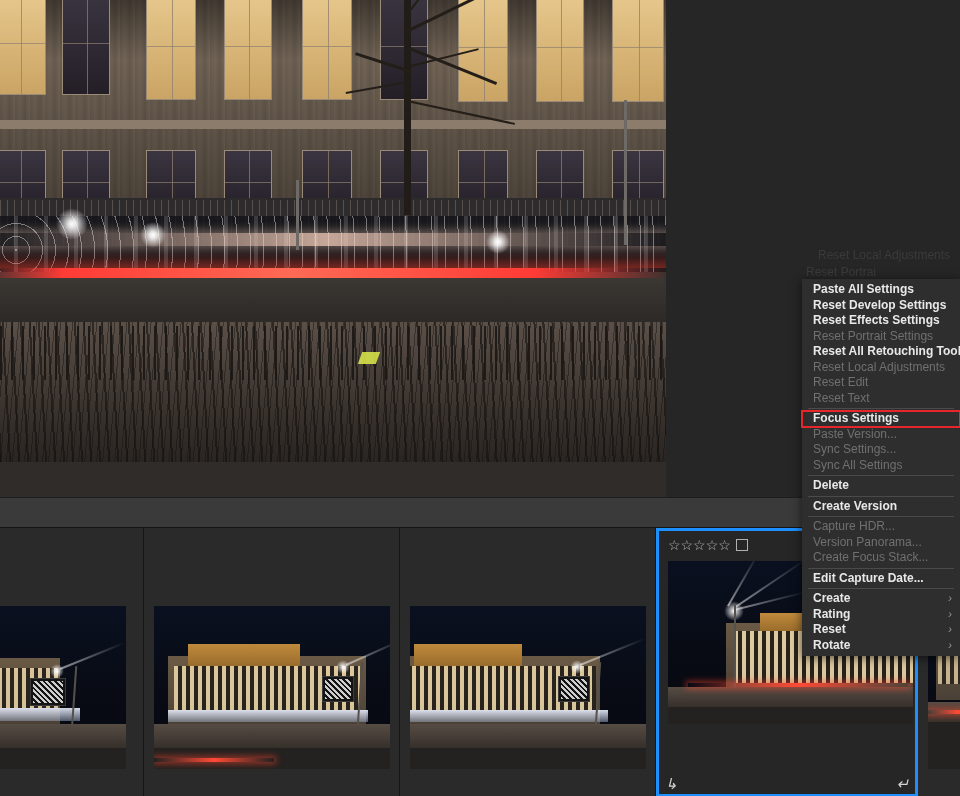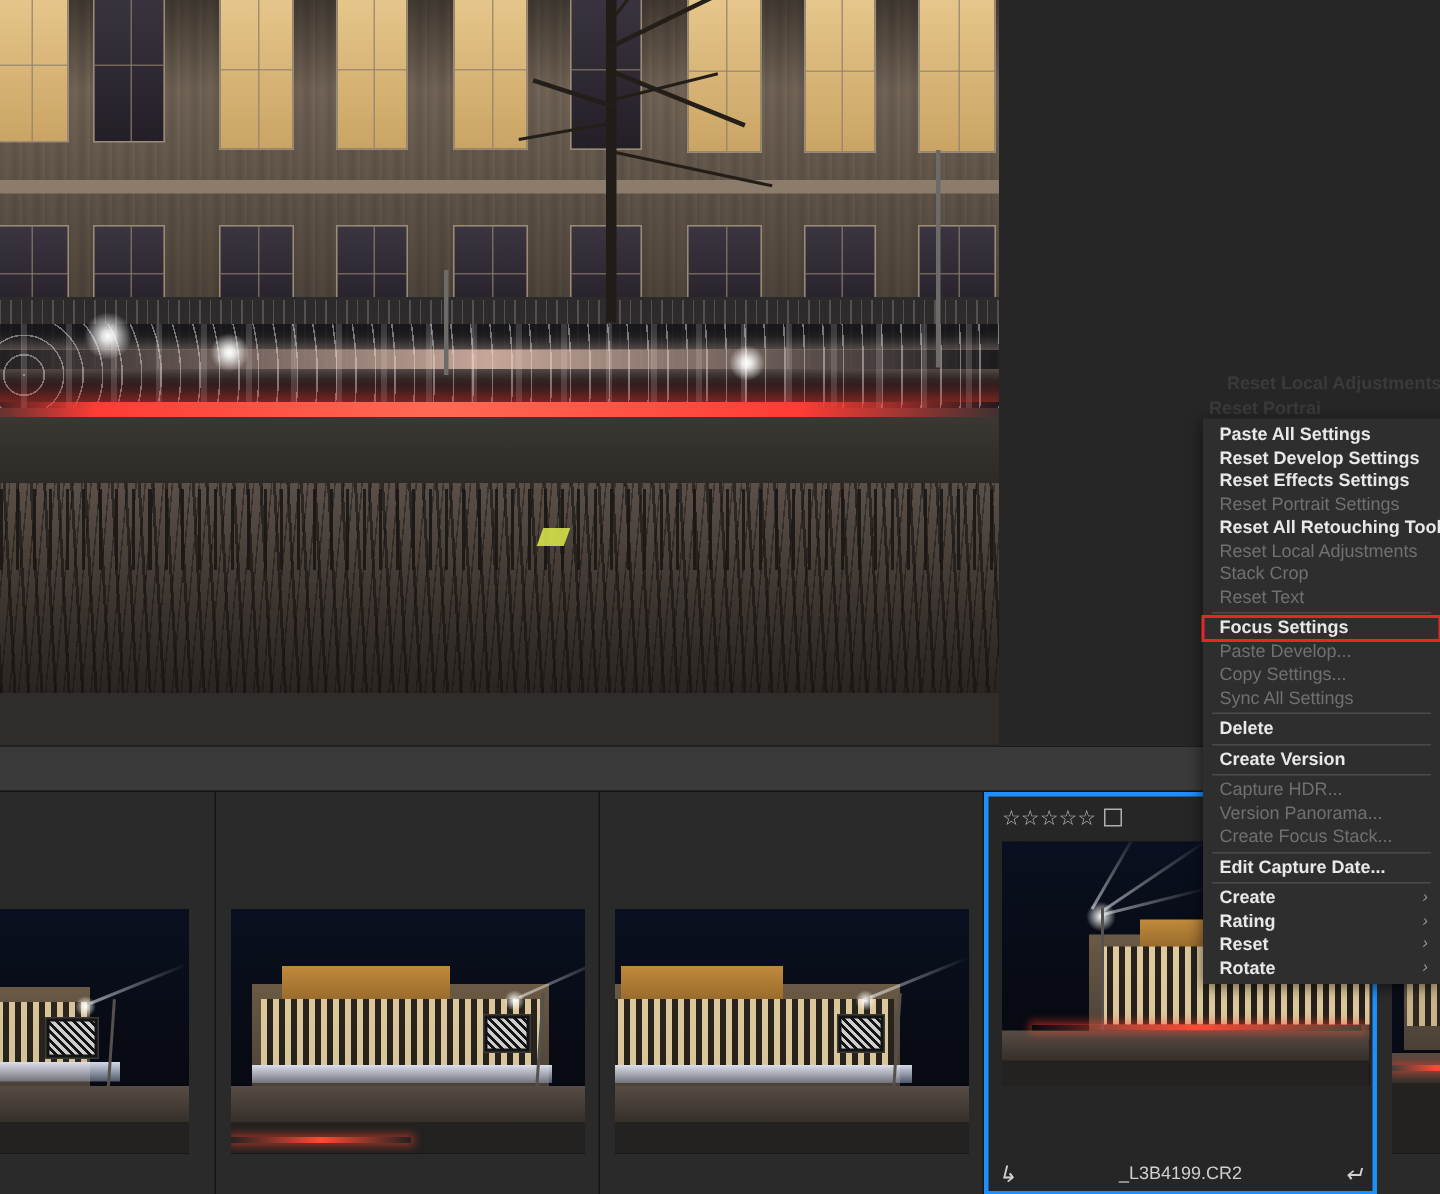--- a/index.html
+++ b/index.html
@@ -89,21 +89,21 @@
   #ctx-menu{position:absolute;left:802px;top:279px;width:158px;background:#2e2e2e;
             box-shadow:0 2px 10px rgba(0,0,0,.6);padding:3px 0;box-sizing:border-box;}
   .mi{position:relative;height:15.5px;line-height:15.5px;padding:0 10px 0 11px;
       font-size:12px;color:#e8e8e8;white-space:nowrap;font-weight:bold;}
   .mi.dis{color:#707070;font-weight:normal;}
   .mi .chev{position:absolute;right:8px;top:0;color:#9a9a9a;font-size:11px;font-weight:normal;}
   .sep{height:1px;background:#4a4a4a;margin:2px 6px 2px 6px;}
   .mi.hl{outline:2px solid #e8262a;outline-offset:-1px;z-index:5;}
 
   
-  .ghost{position:absolute;font-size:12px;color:rgba(150,150,150,.18);font-weight:bold;white-space:nowrap;}
+  .ghost{position:absolute;font-size:12px;color:rgba(150,150,150,.18);font-weight:normal;white-space:nowrap;}
 </style>
 </head>
 <body>
 
 <div id="viewer">
   <div id="main-photo">
     <div class="sky"></div>
 
     <div class="facade"></div>
 
@@ -280,21 +280,20 @@
       <div class="tlamp" style="left:56px;top:40px;width:20px;height:20px;"></div>
       <div class="tbeam" style="left:66px;top:46px;width:86px;transform:rotate(-34deg);"></div>
       <div class="tbeam" style="left:66px;top:48px;width:74px;transform:rotate(-14deg);"></div>
       <div class="tbeam" style="left:60px;top:44px;width:60px;transform:rotate(-60deg);"></div>
       <div class="tpole" style="left:66px;top:44px;height:96px;"></div>
       <div class="thedge" style="left:0;top:126px;width:245px;height:22px;"></div>
       <div class="ttrail" style="left:20px;top:122px;width:220px;"></div>
       <div class="troad" style="left:0;top:146px;width:245px;height:17px;"></div>
     </div>
     <i class="rot" style="left:6px;">↳</i>
-    <div class="fname">_L3B4199.CR2</div>
     <i class="rot" style="right:6px;">↵</i>
   </div>
 
   <div class="cell" style="left:918px;width:256px;">
     <div class="thumb" style="left:10px;top:78px;width:236px;height:163px;">
       <div class="tscene"></div>
       <div class="tbuild" style="left:8px;top:34px;width:70px;height:60px;"></div>
       <div class="twins" style="left:10px;top:38px;width:66px;height:40px;opacity:.75;"></div>
       <div class="thedge" style="left:0;top:96px;width:236px;height:22px;"></div>
       <div class="ttrail" style="left:0;top:104px;width:60px;"></div>
@@ -306,26 +305,26 @@
 <div class="ghost" style="left:818px;top:248px;">Reset Local Adjustments</div>
 <div class="ghost" style="left:806px;top:265px;">Reset Portrai</div>
 
 <div id="ctx-menu">
     <div class="mi"><span>Paste All Settings</span></div>
     <div class="mi"><span>Reset Develop Settings</span></div>
     <div class="mi"><span>Reset Effects Settings</span></div>
     <div class="mi dis"><span>Reset Portrait Settings</span></div>
     <div class="mi"><span>Reset All Retouching Tools</span></div>
     <div class="mi dis"><span>Reset Local Adjustments</span></div>
-    <div class="mi dis"><span>Stack Crop</span></div>
+    <div class="mi dis"><span>Reset Edit</span></div>
     <div class="mi dis"><span>Reset Text</span></div>
     <div class="sep"></div>
     <div class="mi hl"><span>Focus Settings</span></div>
-    <div class="mi dis"><span>Paste Develop...</span></div>
-    <div class="mi dis"><span>Copy Settings...</span></div>
+    <div class="mi dis"><span>Paste Version...</span></div>
+    <div class="mi dis"><span>Sync Settings...</span></div>
     <div class="mi dis"><span>Sync All Settings</span></div>
     <div class="sep"></div>
     <div class="mi"><span>Delete</span></div>
     <div class="sep"></div>
     <div class="mi"><span>Create Version</span></div>
     <div class="sep"></div>
     <div class="mi dis"><span>Capture HDR...</span></div>
     <div class="mi dis"><span>Version Panorama...</span></div>
     <div class="mi dis"><span>Create Focus Stack...</span></div>
     <div class="sep"></div>

